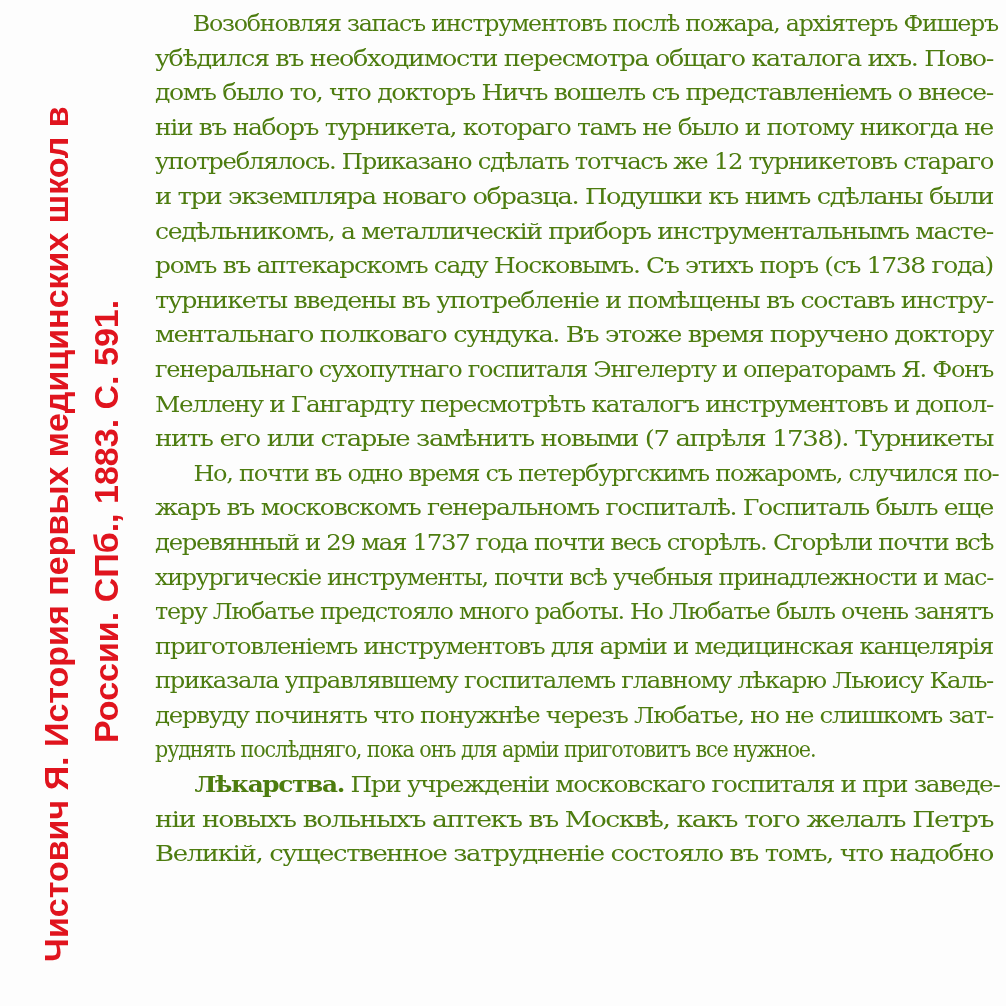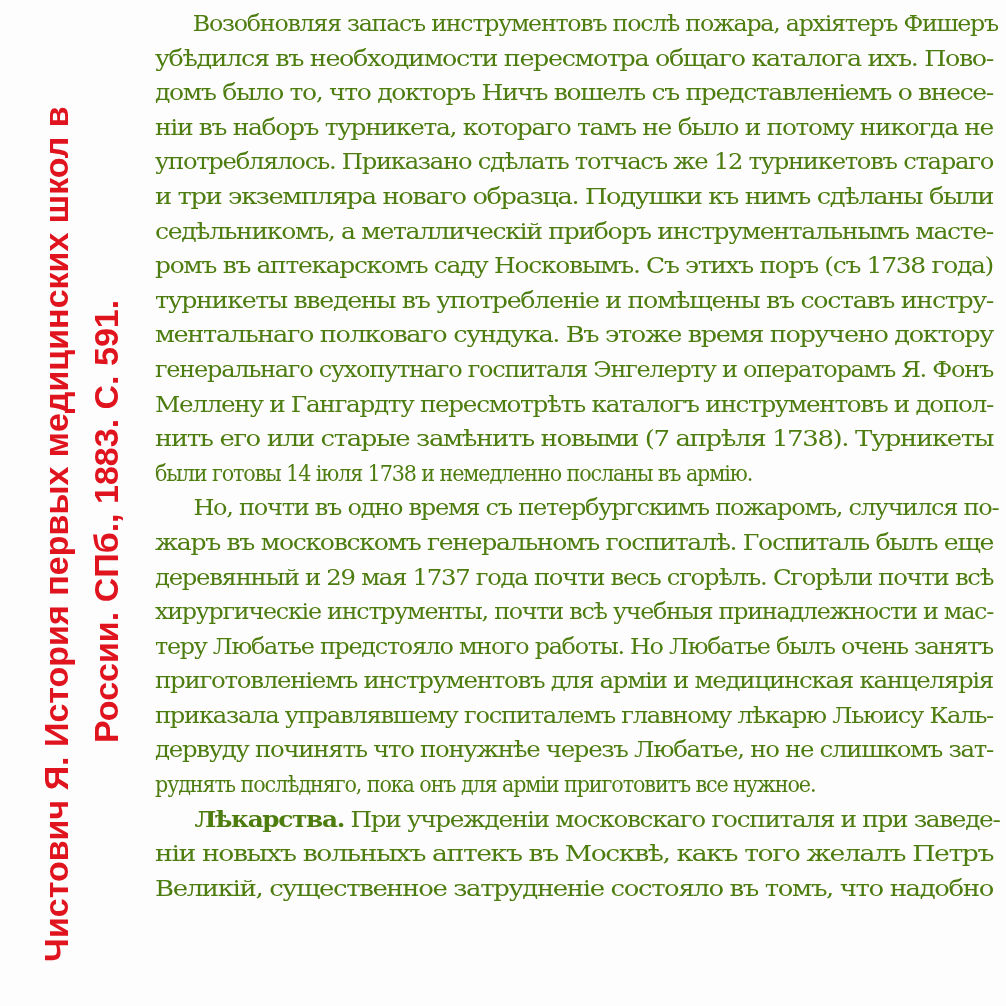--- a/index.html
+++ b/index.html
@@ -65,21 +65,20 @@
     <div class="line" style="text-align: left; text-align-last: left; transform: scaleX(1.2059); width: 694.938px;">ніи въ наборъ турникета, котораго тамъ не было и потому никогда не</div>
     <div class="line" style="text-align: left; text-align-last: left; transform: scaleX(1.1739); width: 713.859px;">употреблялось. Приказано сдѣлать тотчасъ же 12 турникетовъ стараго</div>
     <div class="line" style="text-align: left; text-align-last: left; transform: scaleX(1.2429); width: 674.203px;">и три экземпляра новаго образца. Подушки къ нимъ сдѣланы были</div>
     <div class="line" style="text-align: left; text-align-last: left; transform: scaleX(1.2128); width: 690.938px;">седѣльникомъ, а металлическій приборъ инструментальнымъ масте-</div>
     <div class="line" style="text-align: left; text-align-last: left; transform: scaleX(1.2075); width: 693.984px;">ромъ въ аптекарскомъ саду Носковымъ. Съ этихъ поръ (съ 1738 года)</div>
     <div class="line" style="text-align: left; text-align-last: left; transform: scaleX(1.2241); width: 684.609px;">турникеты введены въ употребленіе и помѣщены въ составъ инстру-</div>
     <div class="line" style="text-align: left; text-align-last: left; transform: scaleX(1.2387); width: 676.531px;">ментальнаго полковаго сундука. Въ этоже время поручено доктору</div>
     <div class="line" style="text-align: left; text-align-last: left; transform: scaleX(1.1632); width: 720.422px;">генеральнаго сухопутнаго госпиталя Энгелерту и операторамъ Я. Фонъ</div>
     <div class="line" style="text-align: left; text-align-last: left; transform: scaleX(1.1933); width: 702.266px;">Меллену и Гангардту пересмотрѣть каталогъ инструментовъ и допол-</div>
     <div class="line" style="text-align: left; text-align-last: left; transform: scaleX(1.2545); width: 667.984px;">нить его или старые замѣнить новыми (7 апрѣля 1738). Турникеты</div>
-    <div class="line last" style="text-align: left; text-align-last: left; transform: scaleX(1); width: 838px;">были готовы 14 іюля 1738 и немедленно посланы въ армію.</div>
 
     <div class="line indent" style="text-align: left; text-align-last: left; transform: scaleX(1.1633); width: 720.351px;">Но, почти въ одно время съ петербургскимъ пожаромъ, случился по-</div>
     <div class="line" style="text-align: left; text-align-last: left; transform: scaleX(1.2158); width: 689.266px;">жаръ въ московскомъ генеральномъ госпиталѣ. Госпиталь былъ еще</div>
     <div class="line" style="text-align: left; text-align-last: left; transform: scaleX(1.1767); width: 712.188px;">деревянный и 29 мая 1737 года почти весь сгорѣлъ. Сгорѣли почти всѣ</div>
     <div class="line" style="text-align: left; text-align-last: left; transform: scaleX(1.153); width: 726.781px;">хирургическіе инструменты, почти всѣ учебныя принадлежности и мас-</div>
     <div class="line" style="text-align: left; text-align-last: left; transform: scaleX(1.1533); width: 726.641px;">теру Любатье предстояло много работы. Но Любатье былъ очень занятъ</div>
     <div class="line" style="text-align: left; text-align-last: left; transform: scaleX(1.1853); width: 706.984px;">приготовленіемъ инструментовъ для арміи и медицинская канцелярія</div>
     <div class="line" style="text-align: left; text-align-last: left; transform: scaleX(1.1714); width: 715.391px;">приказала управлявшему госпиталемъ главному лѣкарю Льюису Каль-</div>
     <div class="line" style="text-align: left; text-align-last: left; transform: scaleX(1.1813); width: 709.359px;">дервуду починять что понужнѣе черезъ Любатье, но не слишкомъ зат-</div>
     <div class="line last" style="text-align: center; text-align-last: left; transform: scaleX(1); width: 838px;">руднять послѣдняго, пока онъ для арміи приготовитъ все нужное.</div>

